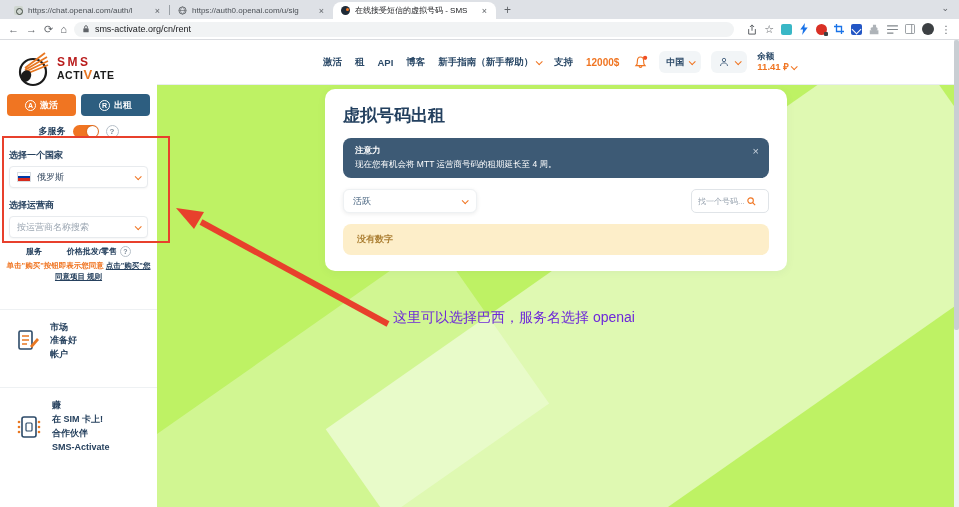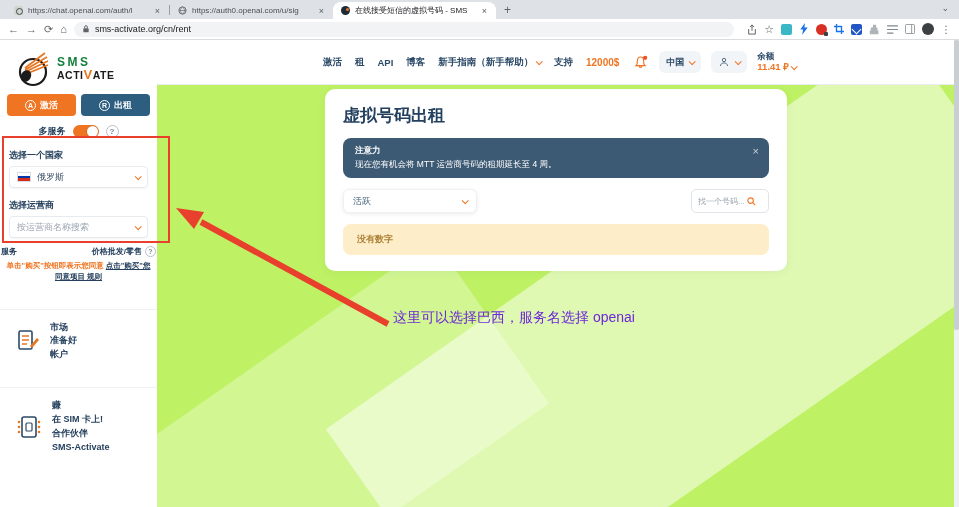--- a/index.html
+++ b/index.html
@@ -45,21 +45,21 @@
   .hright { margin-left:auto; display:flex; align-items:center; gap:10px; }
   .pill { background:#f2f5f7; border-radius:6px; height:22px; display:flex; align-items:center; gap:5px; padding:0 7px; font-size:9px; color:#2c4a68; font-weight:bold; white-space:nowrap; }
   .balwrap { line-height:1.25; }
   .ballbl { font-size:8.5px; color:#2c4a68; font-weight:bold; }
   .balval { font-size:9.5px; color:#f07522; font-weight:bold; white-space:nowrap; }
 
   
   #sidebar { position:absolute; left:0; top:0; width:157px; height:467px; background:#fff; z-index:2; }
   .logo { display:flex; align-items:center; gap:3px; margin:8px 0 4px 14px; }
   .logotxt { line-height:1.05; }
-  .logotxt .l1 { font-size:12px; font-weight:bold; letter-spacing:2.5px; color:#15803d; }
+  .logotxt .l1 { font-size:12px; font-weight:bold; letter-spacing:2.5px; color:#b91c1c; }
   .logotxt .l2 { font-size:10.5px; font-weight:bold; letter-spacing:.5px; color:#1b1b1b; }
   .logotxt .lv { color:#e87722; font-size:13px; }
   .btnrow { display:flex; gap:5px; padding:0 7px; margin-top:4px; }
   .sbtn { flex:1; height:22px; border:none; border-radius:4px; color:#fff; font-size:9px; font-weight:bold; display:flex; align-items:center; justify-content:center; gap:4px; font-family:inherit; }
   .sbtn .cic { width:11px; height:11px; border:1.3px solid #fff; border-radius:50%; font-size:7px; display:flex; align-items:center; justify-content:center; font-weight:bold; }
   .sbtn.orange { background:#f07522; }
   .sbtn.blue { background:#2d5e80; }
   .togrow { display:flex; align-items:center; justify-content:center; gap:7px; margin-top:9px; }
   .toglbl { font-size:9px; font-weight:bold; color:#26415e; }
   .toggle { width:26px; height:13px; border-radius:7px; position:relative; }
@@ -70,21 +70,21 @@
   .fgroup { padding:0 9px; }
   .flabel { font-size:9px; font-weight:bold; color:#26415e; margin:11px 0 4px; }
   .selbox { height:22px; border:1px solid #e8ebee; border-radius:4px; background:#fff; display:flex; align-items:center; gap:6px; padding:0 7px; box-shadow:0 1px 2px rgba(0,0,0,.04); }
   .selbox .val { font-size:9px; color:#33475e; flex:1; }
   .selbox .ph { font-size:9px; color:#9aa5b1; flex:1; }
   .ruflag { width:14px; height:10px; border:1px solid #d8dde2; display:flex; flex-direction:column; flex:none; }
   .ruflag i { flex:1; } .ruflag i:nth-child(1){background:#fff;} .ruflag i:nth-child(2){background:#0039a6;} .ruflag i:nth-child(3){background:#d52b1e;}
   .sinput { height:22px; border:1px solid #e8ebee; border-radius:4px; background:#fff; display:flex; align-items:center; padding:0 7px; margin-top:9px; }
   .sinput input { border:none; outline:none; flex:1; font-size:9px; color:#33475e; font-family:inherit; background:transparent; }
   .sinput input::placeholder { color:#9aa5b1; }
-  .colrow { display:flex; justify-content:space-between; align-items:center; padding:0 1px; margin-top:8px; }
+  .colrow { display:flex; justify-content:space-between; align-items:center; padding:0 26px; margin-top:8px; }
   .colrow .c { font-size:8px; font-weight:bold; color:#26415e; display:flex; align-items:center; gap:3px; }
   .agree { padding:0 6px; margin-top:3px; font-size:7.5px; font-weight:bold; text-align:center; line-height:1.5; }
   .agree .ao { color:#f07522; }
   .agree .al { color:#26415e; text-decoration:underline; }
   .sitem { display:flex; align-items:center; gap:10px; padding:11px 0 11px 16px; border-top:1px solid #eef1f3; margin-top:10px; }
   .sitem .lines { font-size:9px; font-weight:bold; color:#26415e; line-height:1.55; }
 
   
   #mainbg { position:absolute; left:157px; top:45px; width:802px; height:422px; background:#bef264; overflow:hidden; }
   .deco { position:absolute; background:rgba(255,255,255,.5); transform:rotate(-35deg); }

